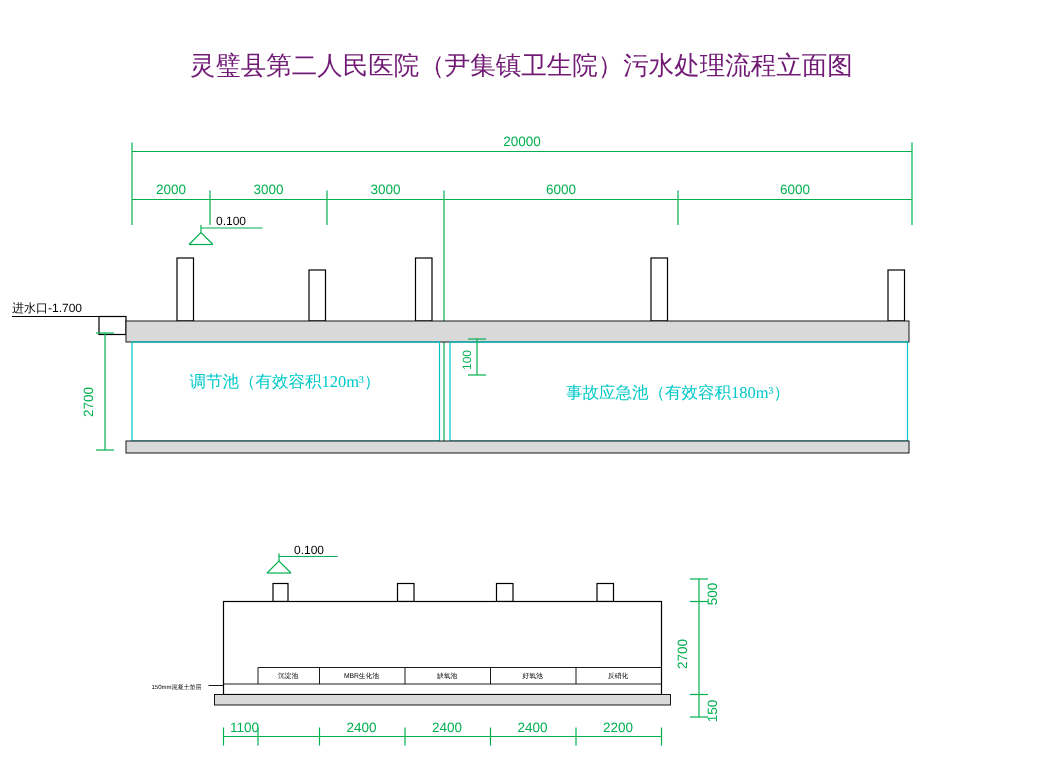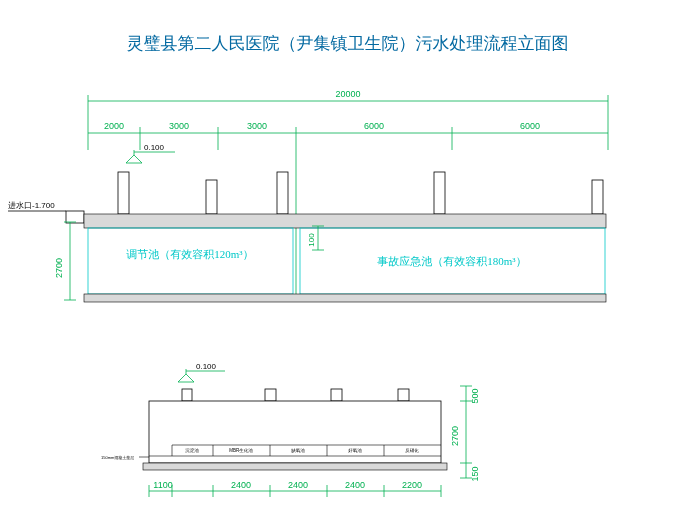--- a/index.html
+++ b/index.html
@@ -1,20 +1,20 @@
 <!DOCTYPE html>
 <html><head>
 <meta charset="utf-8">
 <style>
   html,body{margin:0;padding:0;}
   body{width:695px;height:519px;background:#ffffff;font-family:"Liberation Sans","DejaVu Sans",sans-serif;overflow:hidden;}
   #stage{position:relative;width:695px;height:519px;}
   .title{
     position:absolute;left:0;top:32px;width:695px;text-align:center;
-    font-size:17px;color:#0369a1;font-family:"Liberation Serif","DejaVu Serif",serif;
+    font-size:17px;color:#701a75;font-family:"Liberation Serif","DejaVu Serif",serif;
     letter-spacing:0px;white-space:nowrap;
   }
   svg{position:absolute;left:0;top:0;}
   .dimtxt{fill:#00b050;font-size:9px;font-family:"Liberation Sans",sans-serif;}
   .dimtxt-sm{fill:#00b050;font-size:8px;font-family:"Liberation Sans",sans-serif;}
   .blktxt{fill:#000;font-size:8px;font-family:"Liberation Sans",sans-serif;}
   .cyan{fill:#00c8c8;font-size:11px;font-family:"Liberation Serif",serif;}
   .tiny{fill:#000;font-size:4.5px;font-family:"Liberation Sans",sans-serif;}
   .tiny2{fill:#000;font-size:4px;font-family:"Liberation Sans",sans-serif;}
   .gl{stroke:#00b050;stroke-width:0.8;fill:none;}

